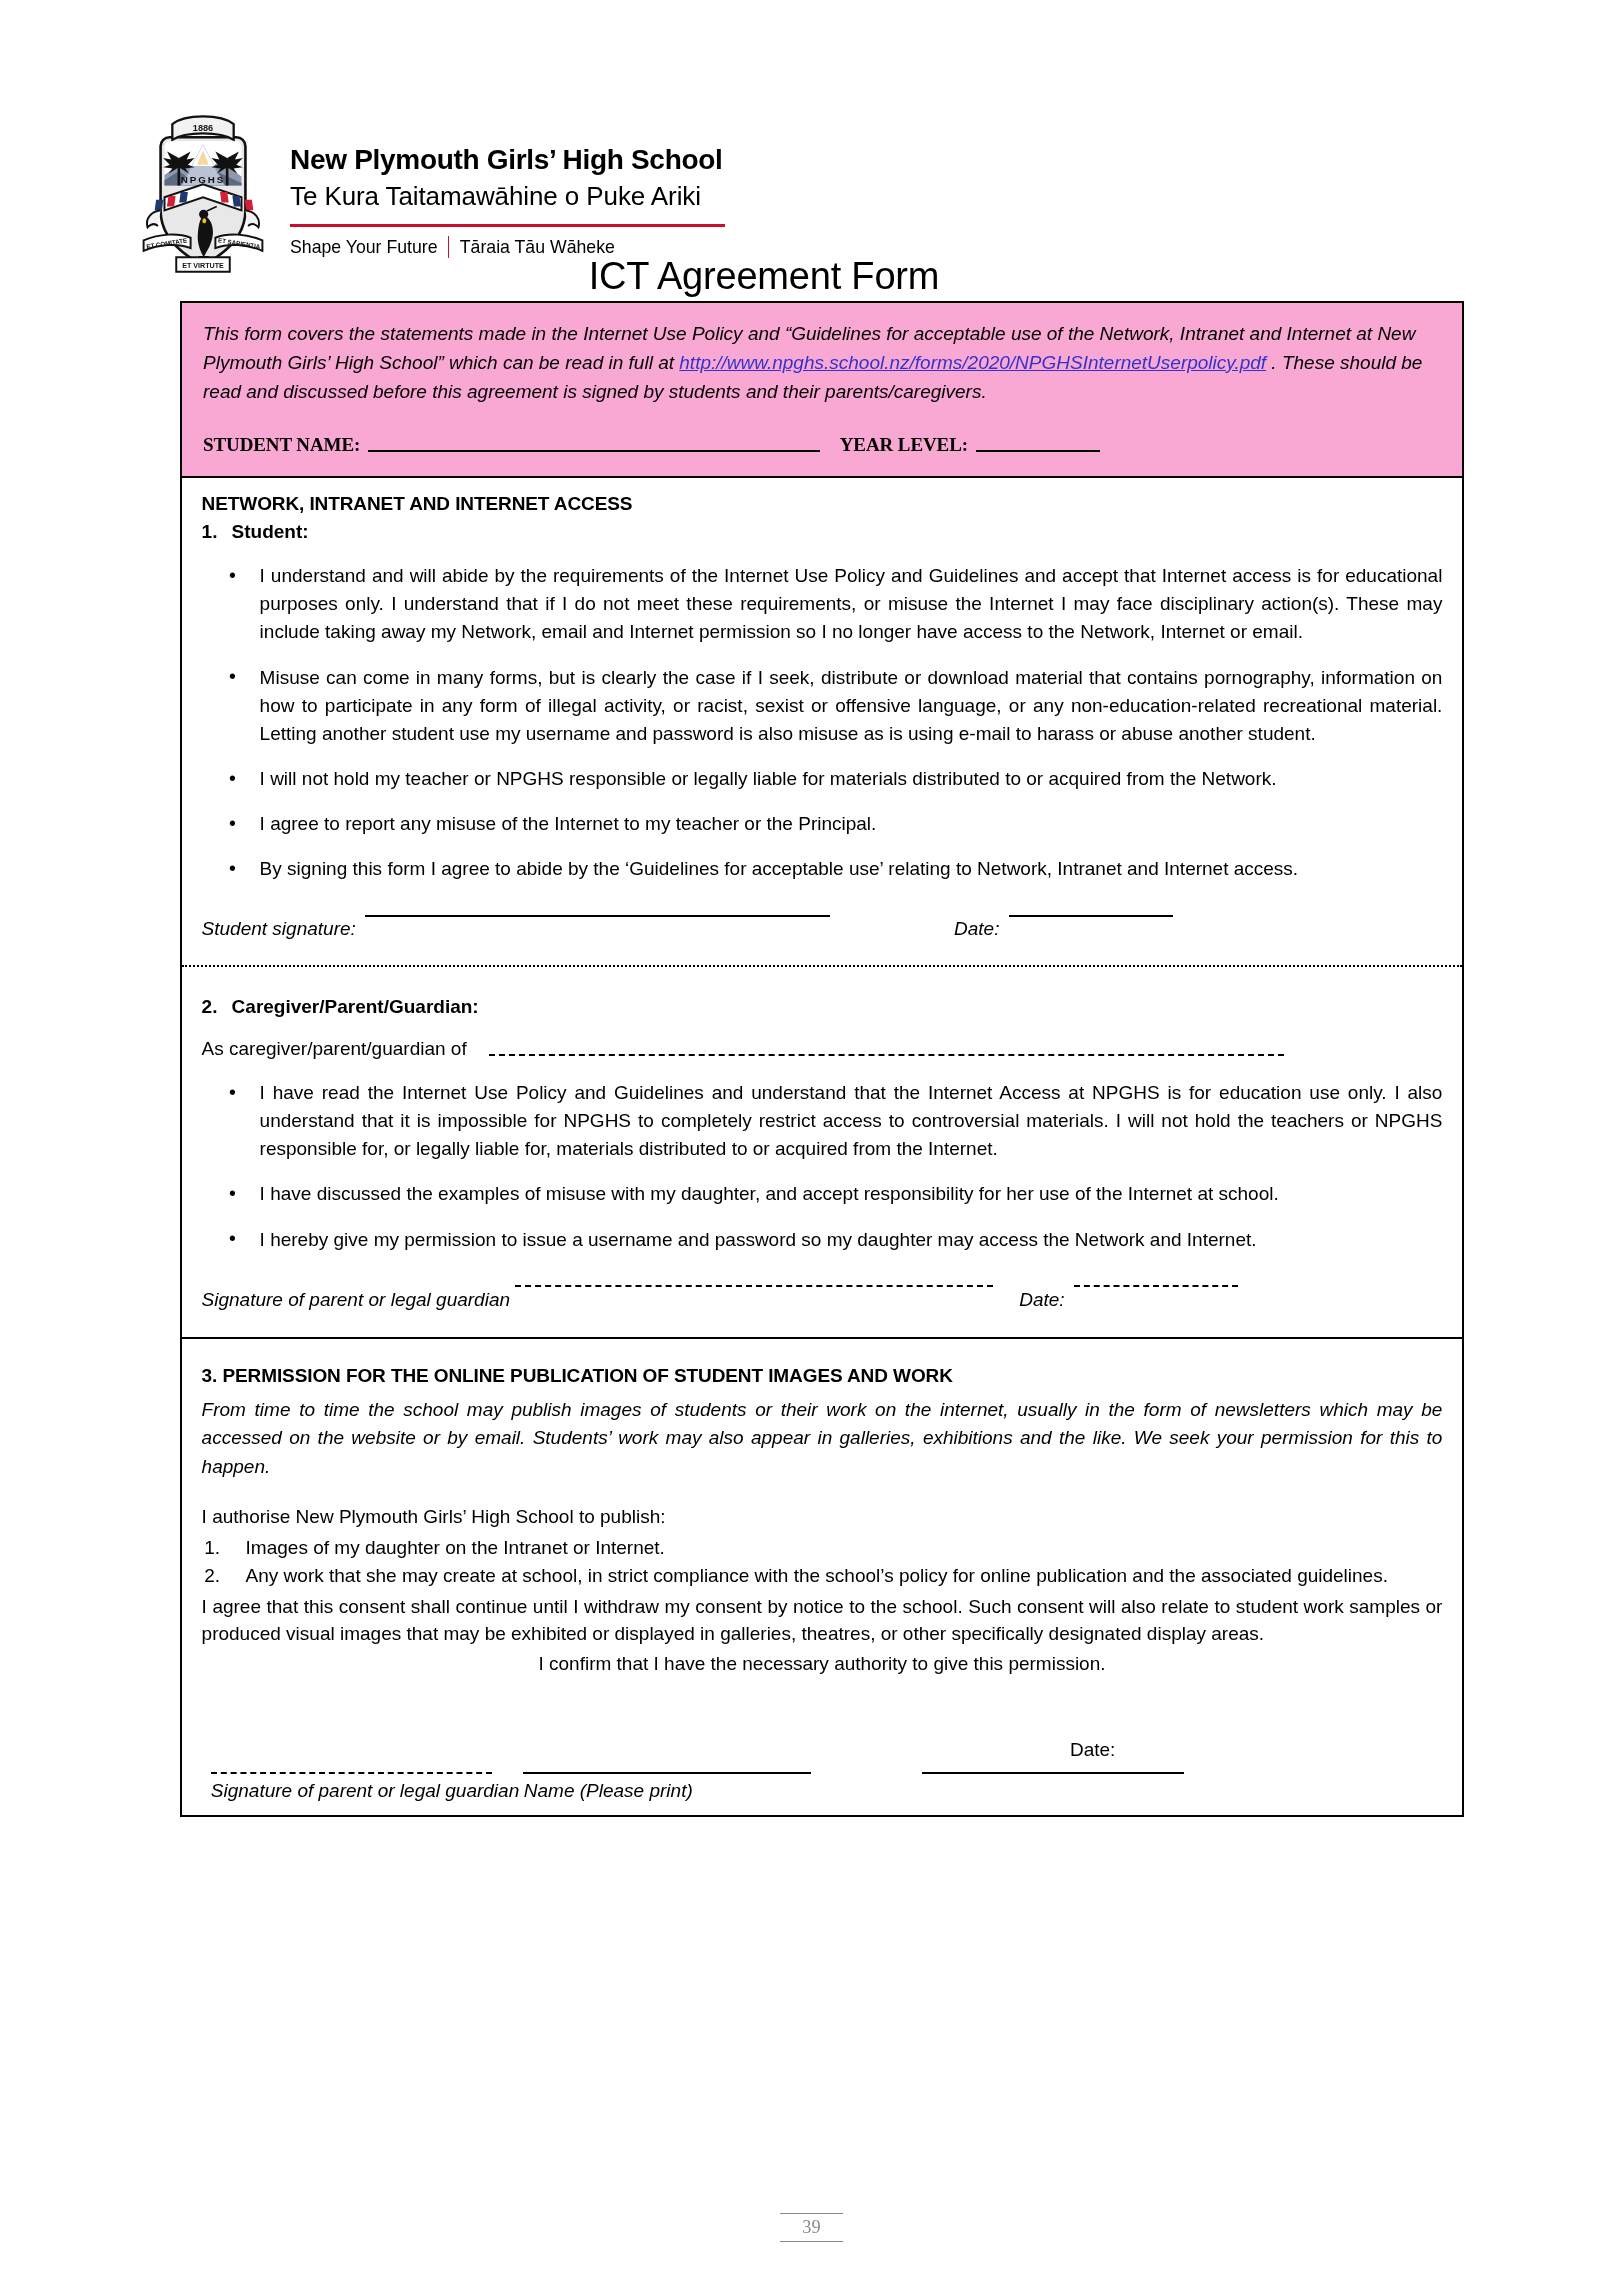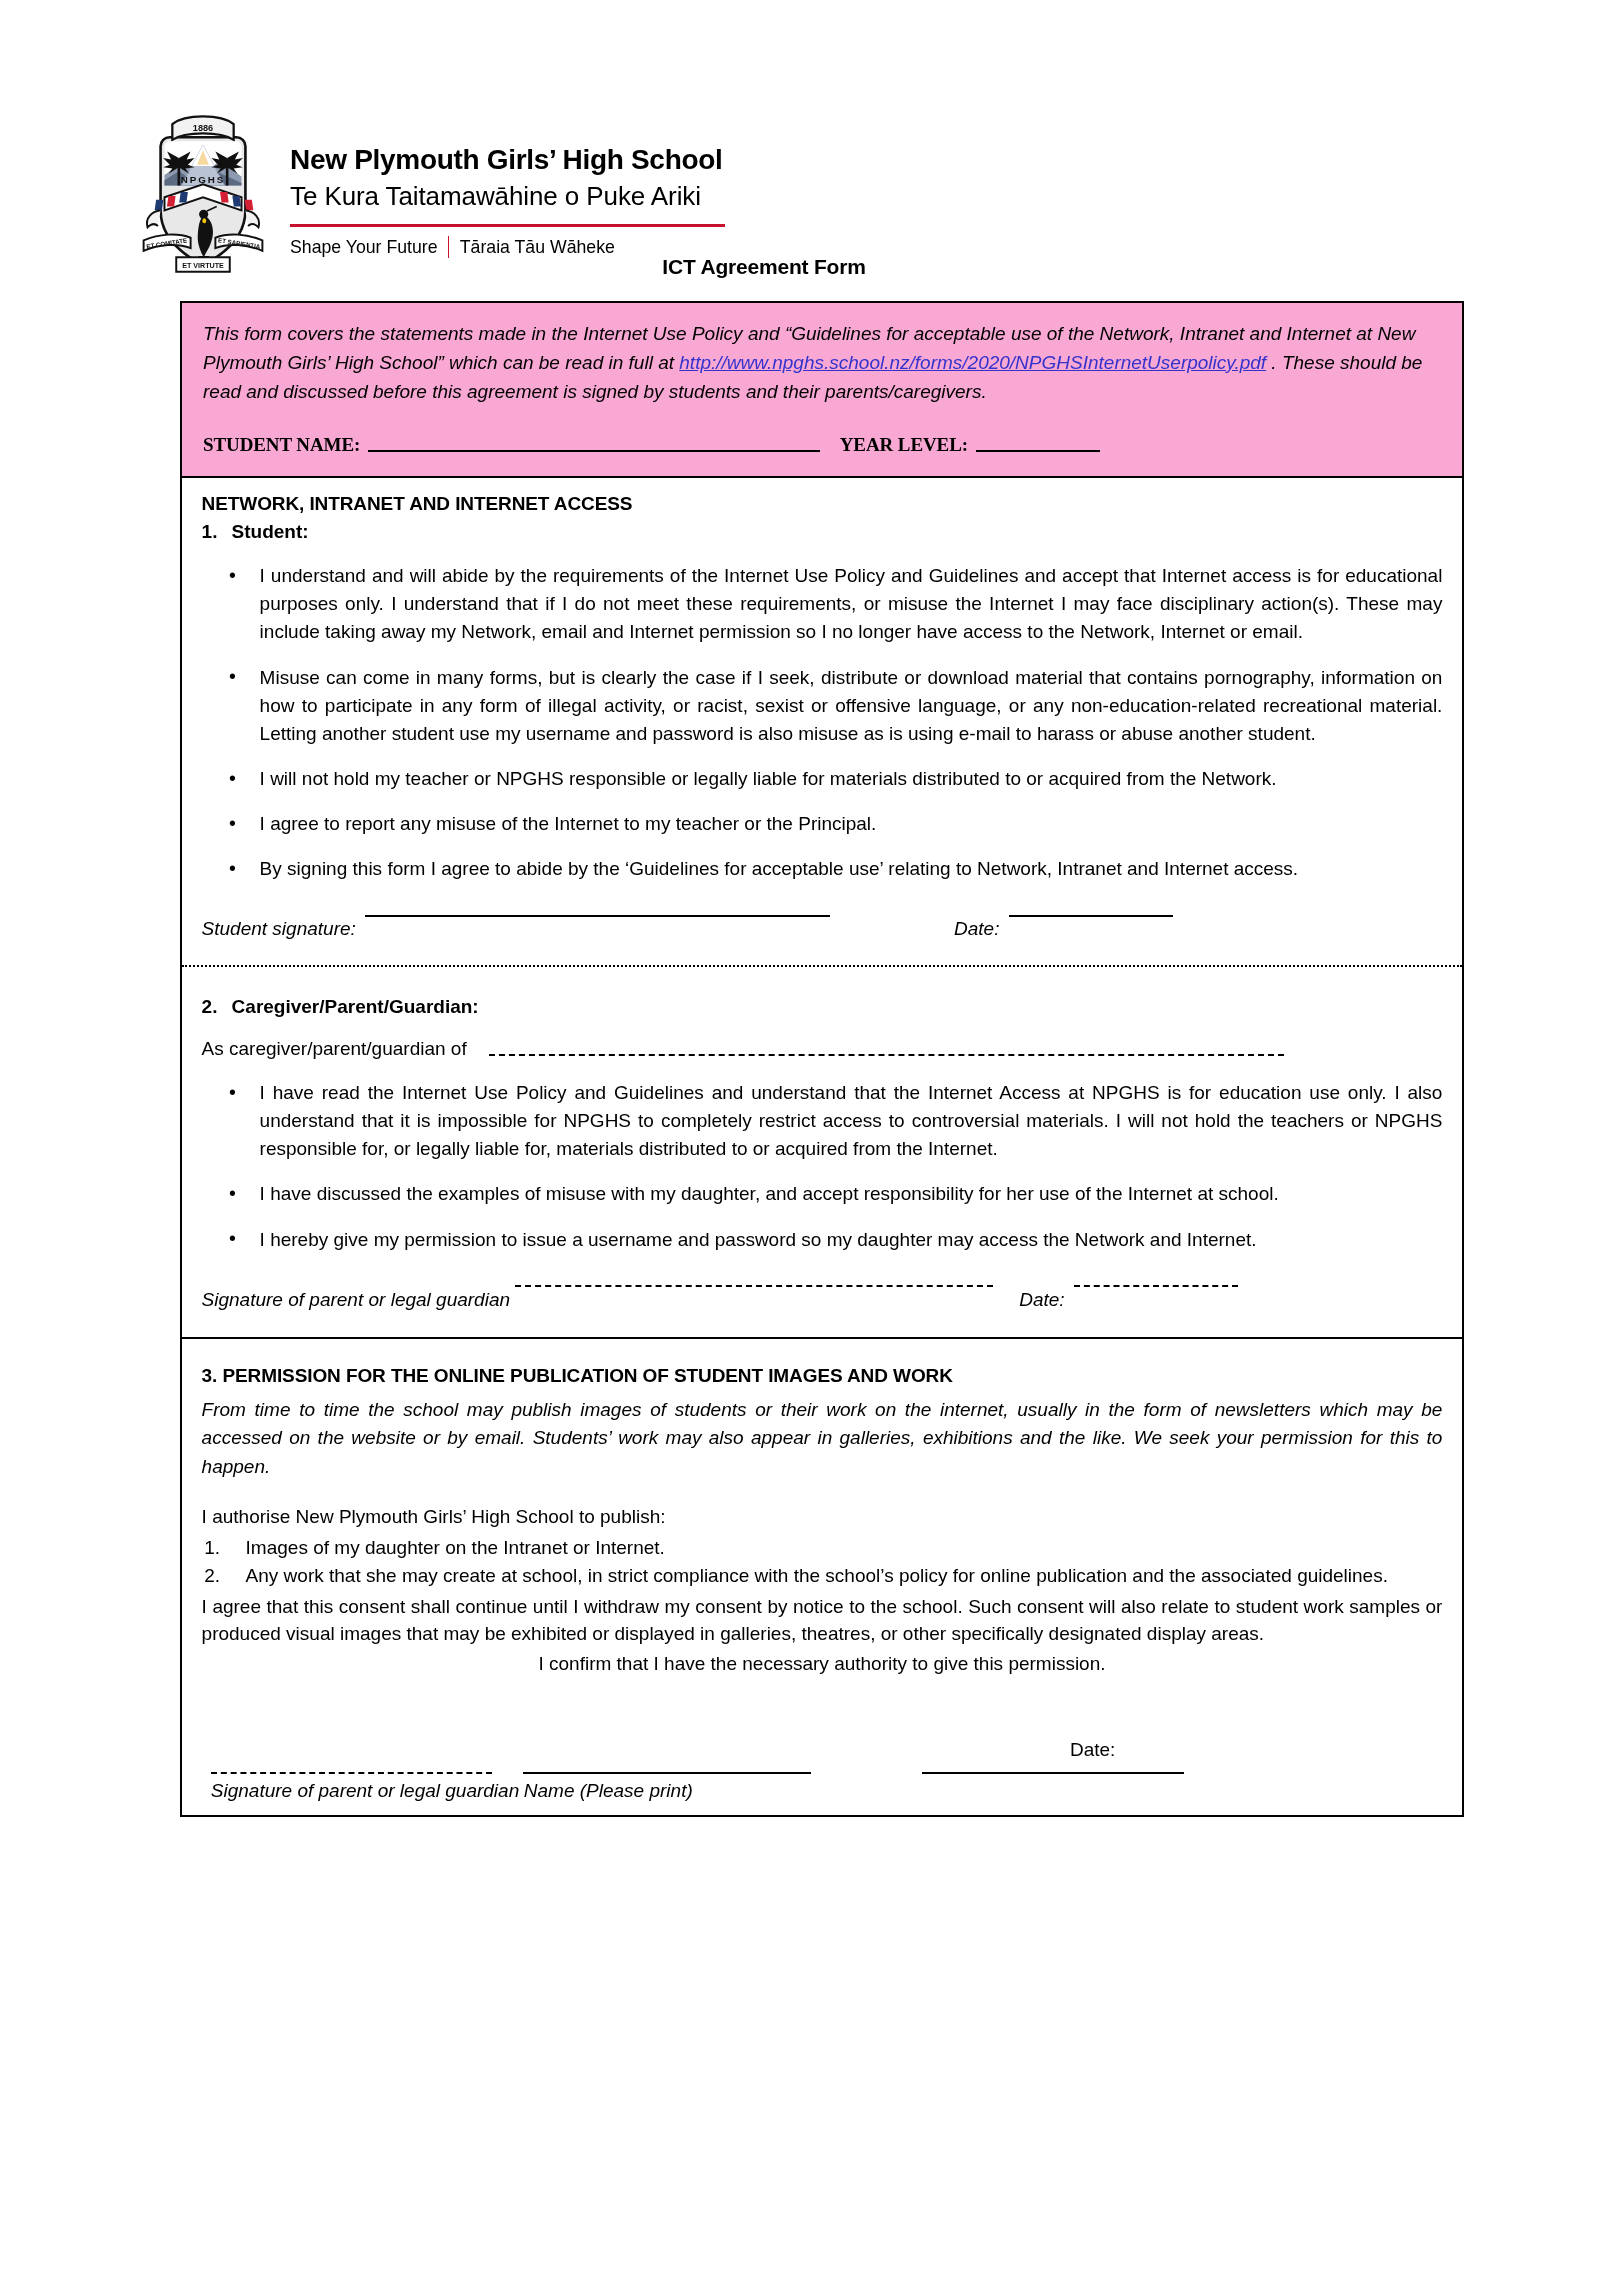--- a/index.html
+++ b/index.html
@@ -81,22 +81,22 @@
     margin: 0 10.5px;
   }
 
   
   .form-title {
     position: absolute;
     top: 255px;
     left: 0;
     width: 1528px;
     text-align: center;
-    font-size: 21px;
-    font-weight: bold;
+    font-size: 38px;
+    font-weight: normal;
     letter-spacing: -0.2px;
   }
 
   
   .form-table {
     position: absolute;
     left: 180px;
     top: 301px;
     width: 1284px;
     border: 2px solid #000;
@@ -487,15 +487,18 @@
         </div>
         <div class="fs-labels">
           <span class="fs-l1">Signature of parent or legal guardian</span>
           <span class="fs-l2">Name (Please print)</span>
         </div>
       </div>
     </div>
 
   </div>
 
+  <div class="footer">
+    <span class="pagenum-box">39</span>
+  </div>
 
 </div>
 
 
 </body></html>

